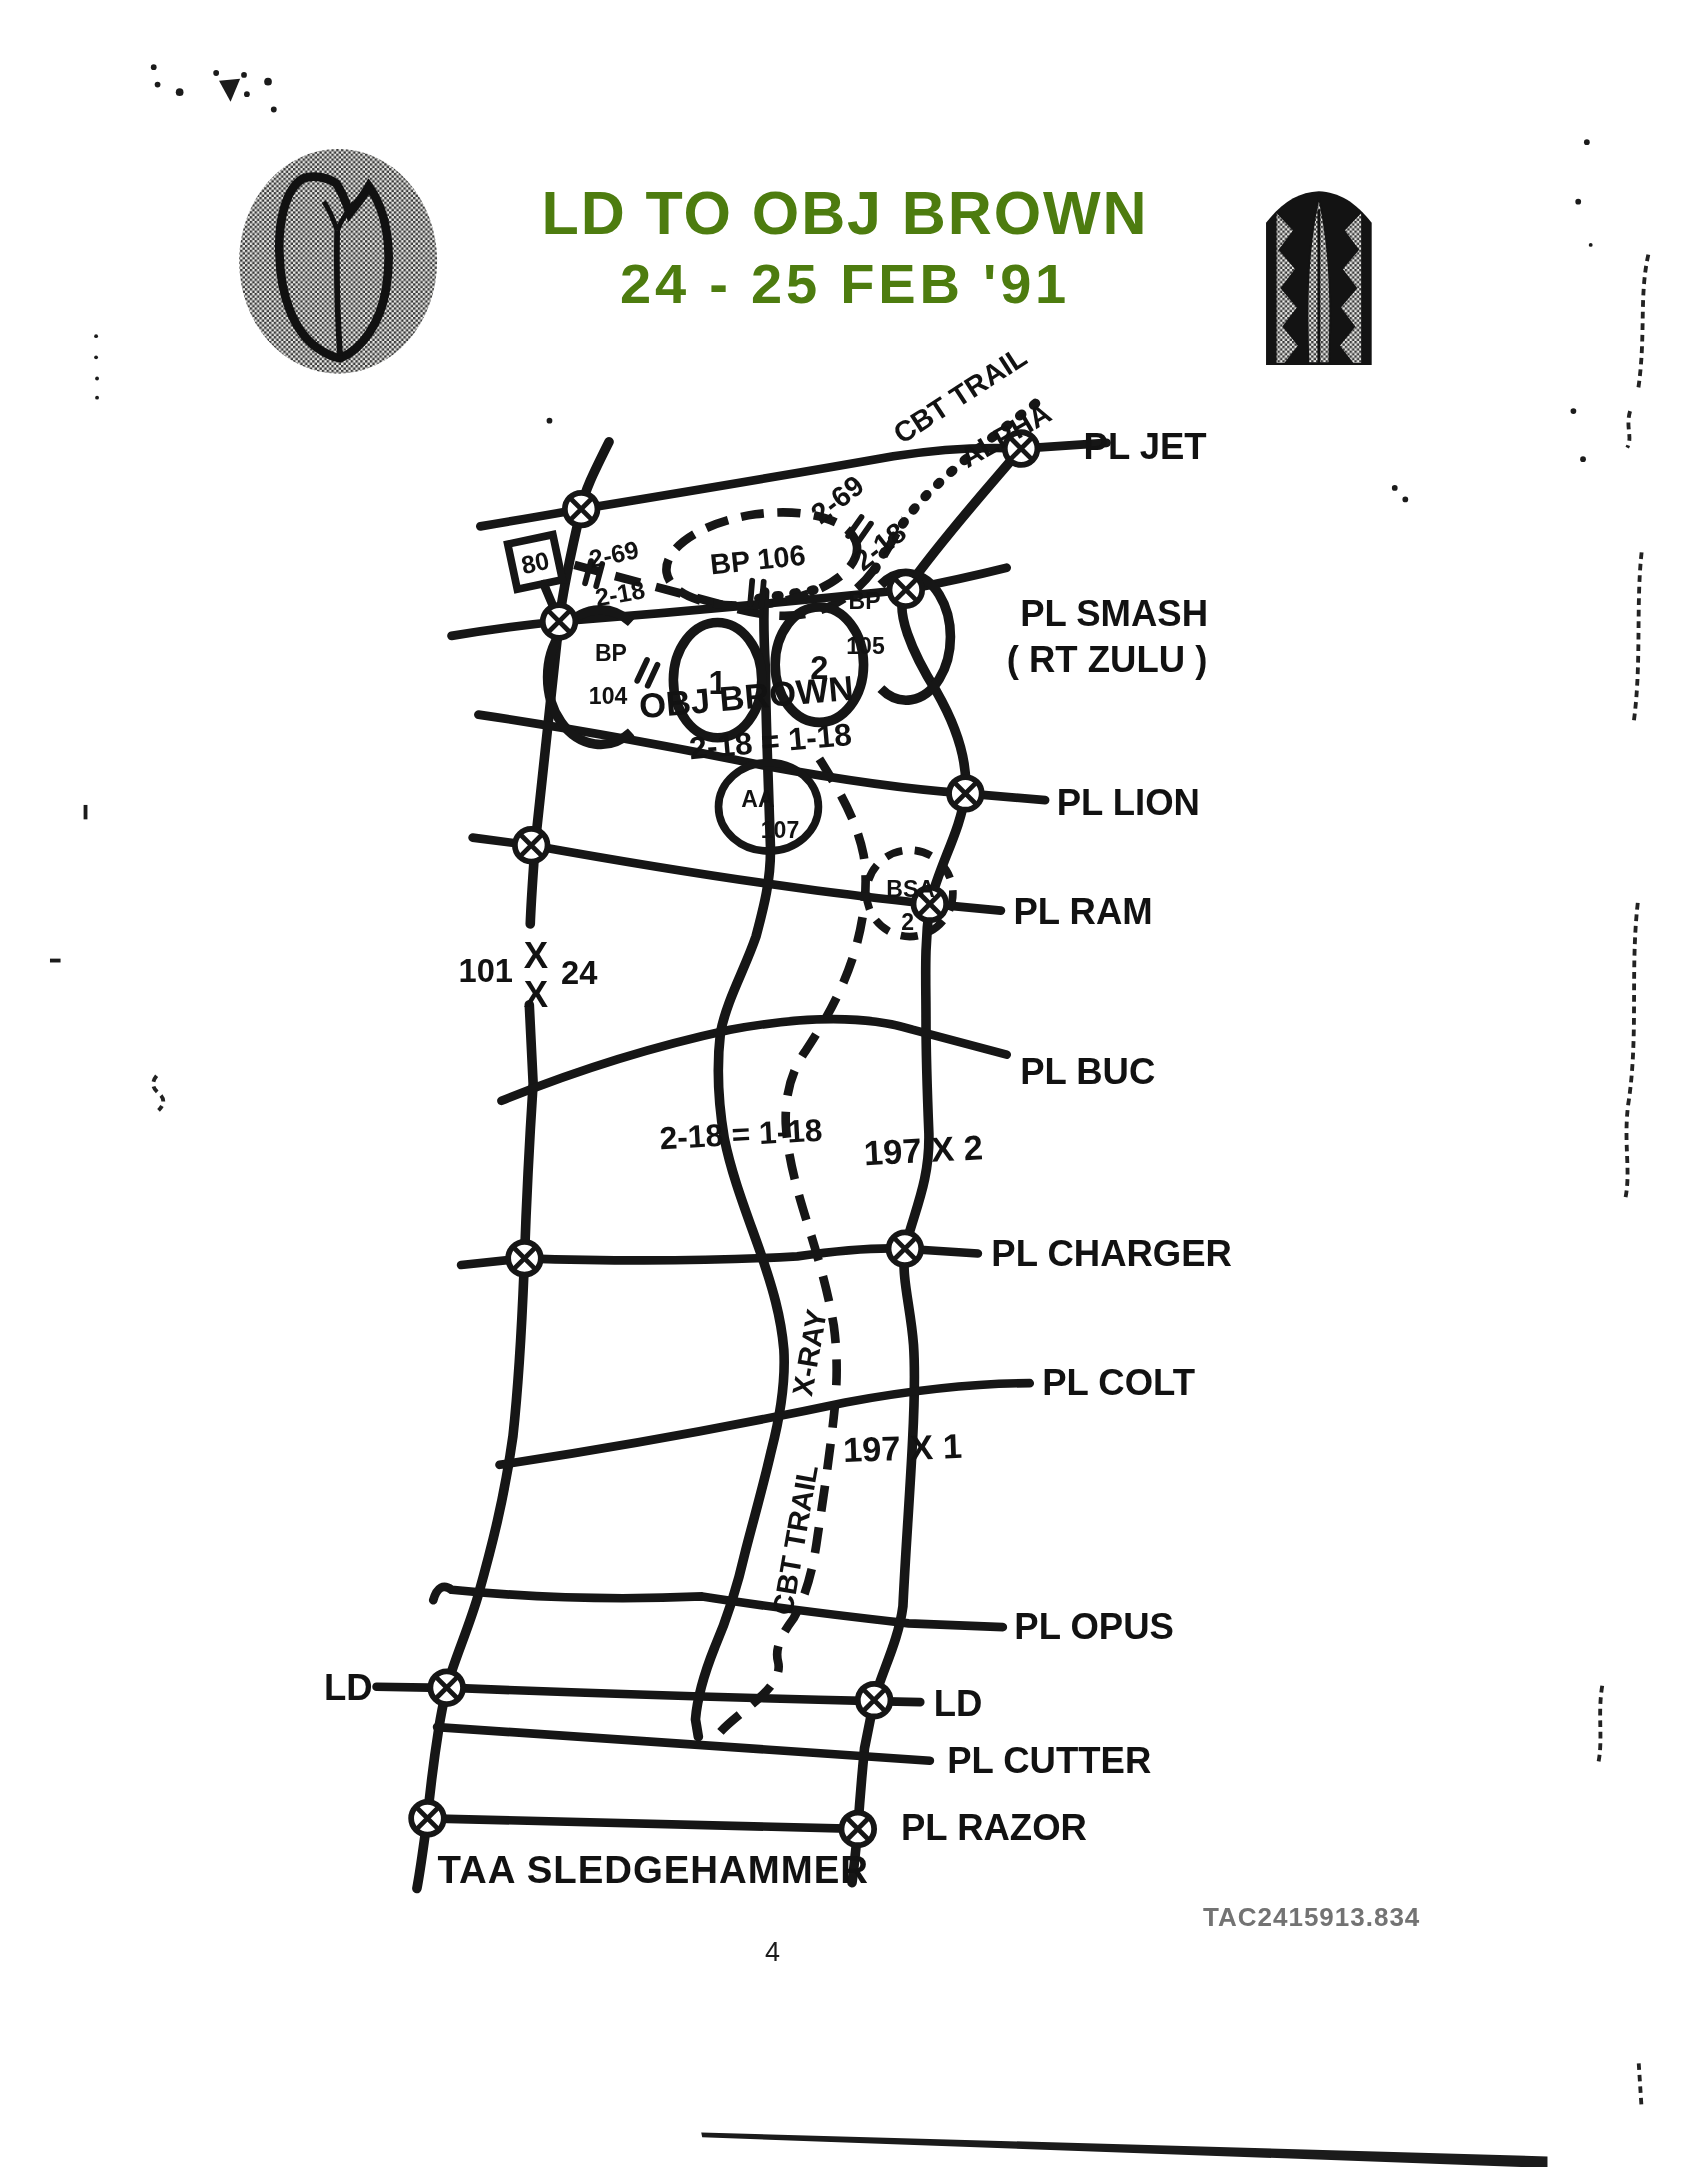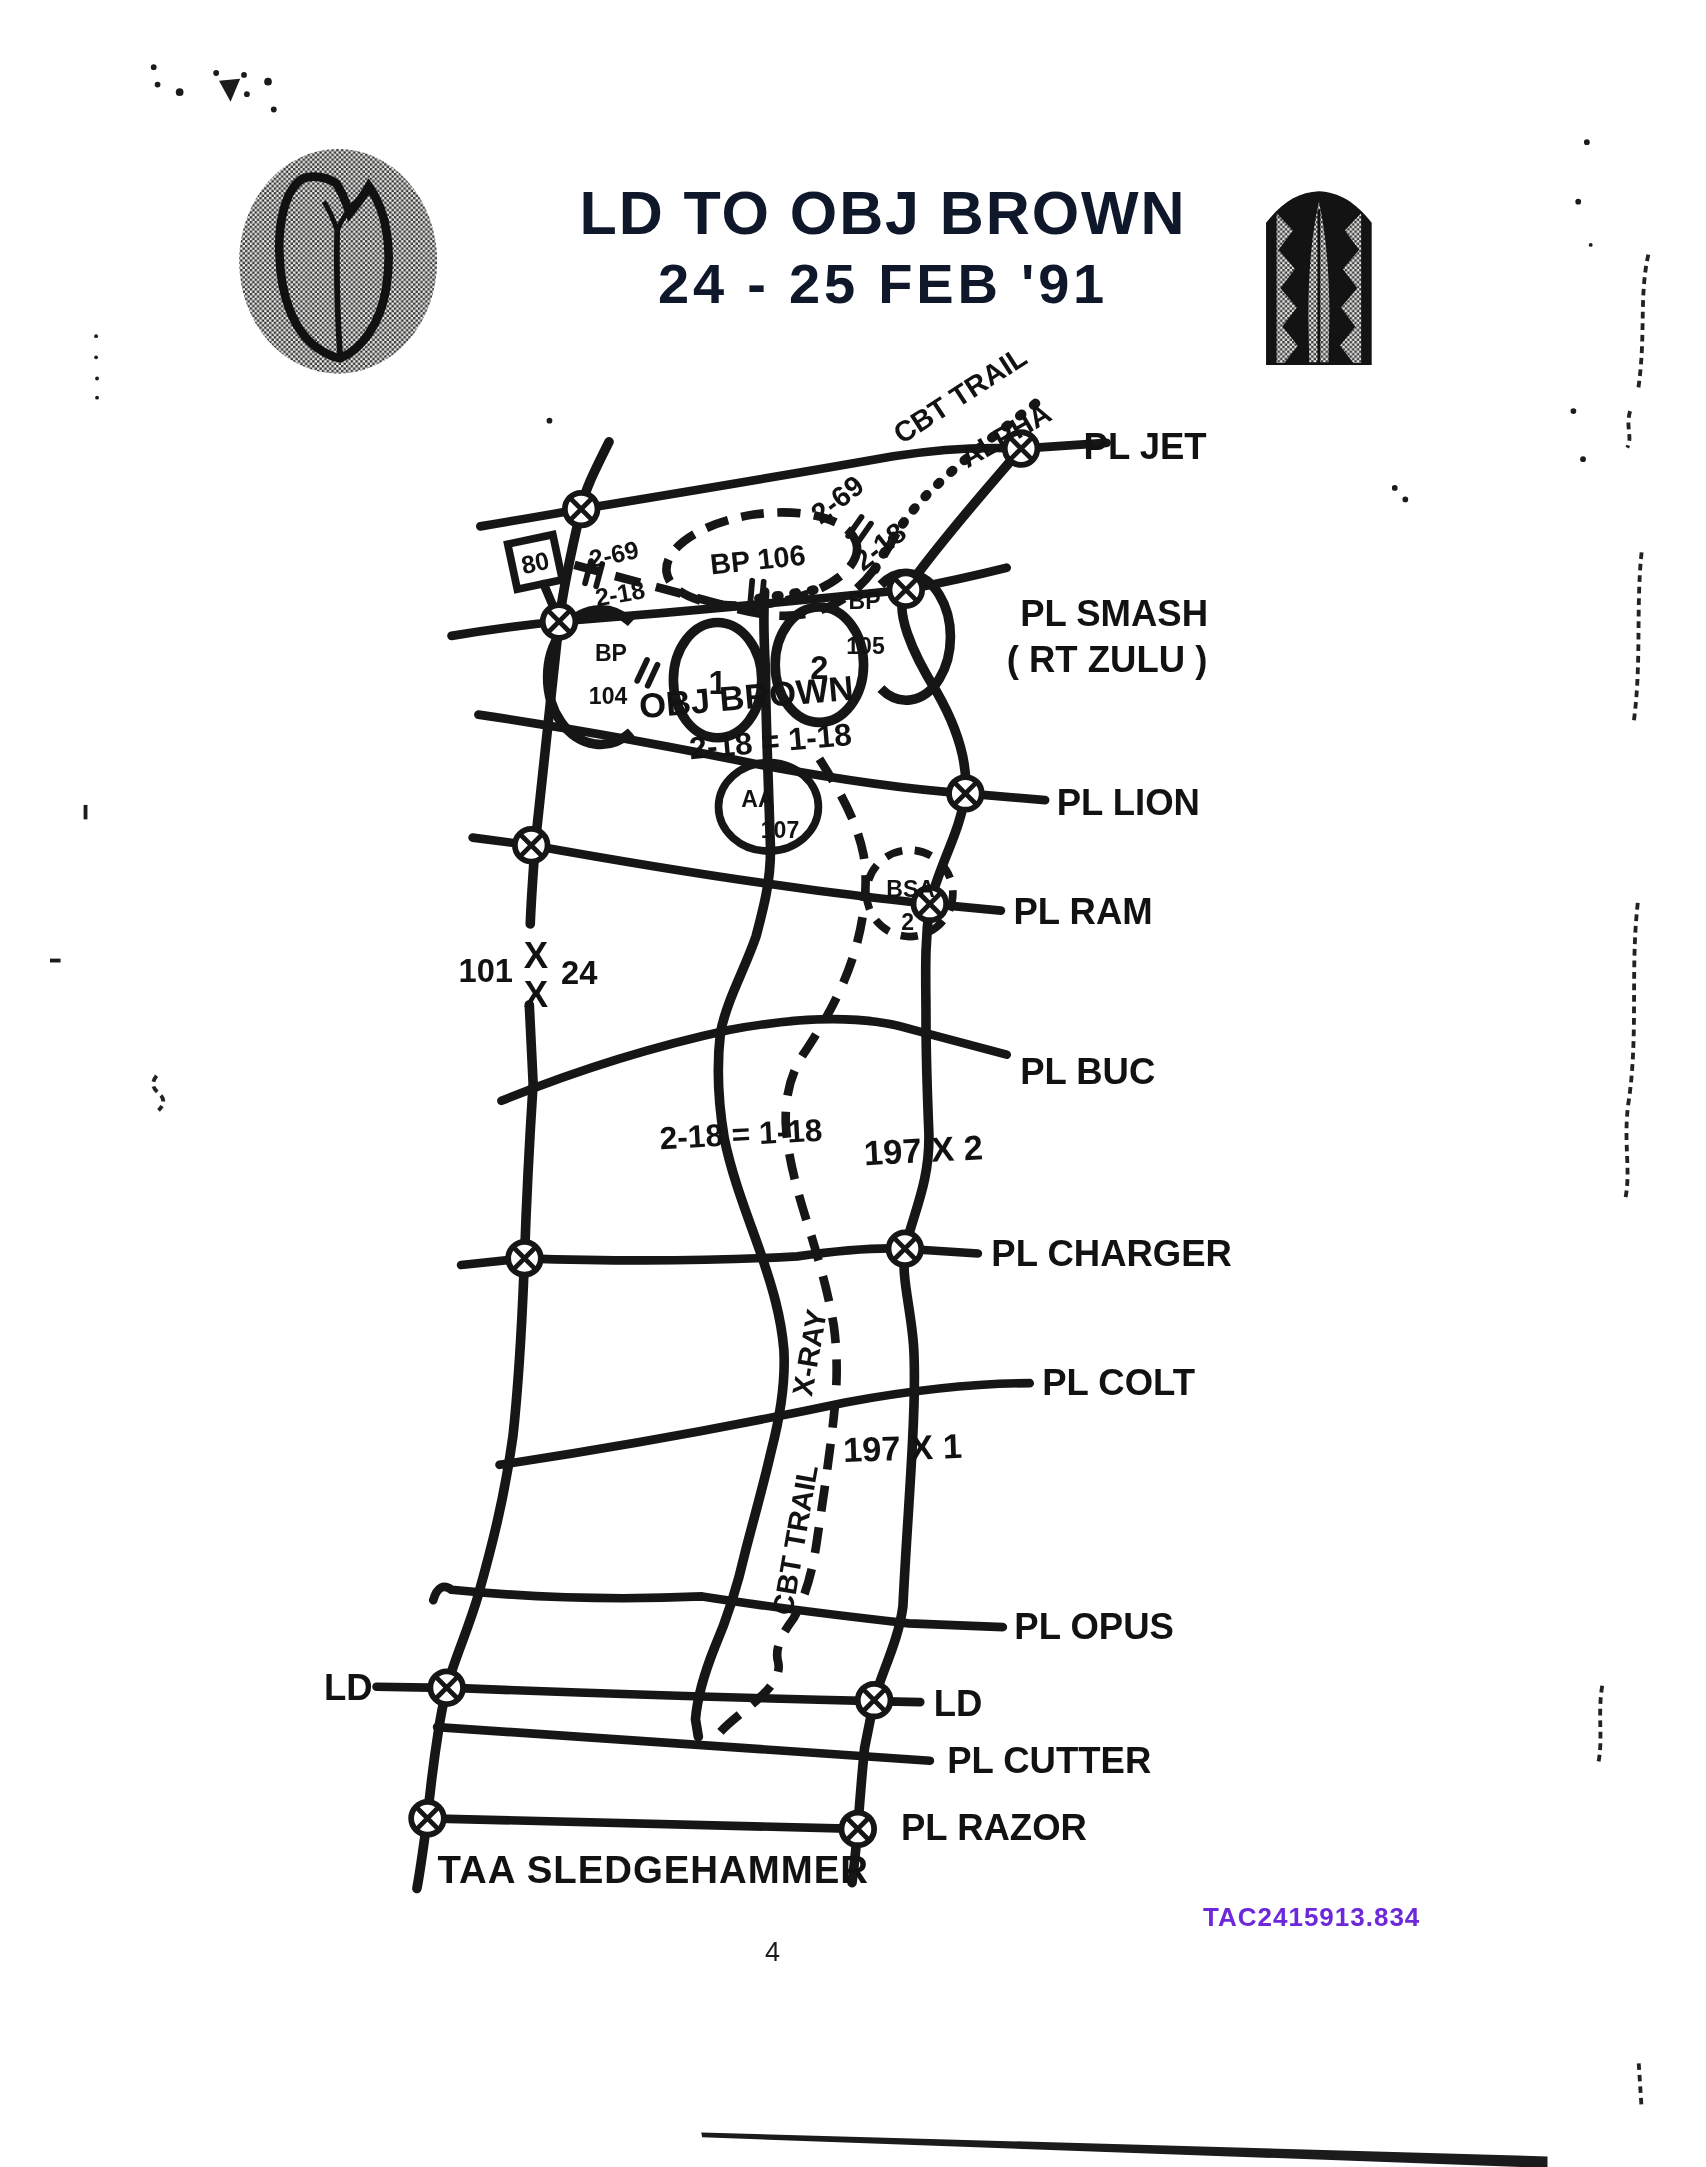--- a/index.html
+++ b/index.html
@@ -4,26 +4,26 @@
 <style>
   html,body{margin:0;padding:0;}
   body{
     width:1706px;height:2167px;position:relative;overflow:hidden;
     background:#ffffff;color:#141414;
     font-family:"Liberation Sans", sans-serif;
   }
   .page{position:absolute;inset:0;}
   .title-block{
     position:absolute;left:432px;top:179px;width:826px;text-align:center;
-    font-weight:700;color:#0f172a;line-height:1.12;margin-left:38px;
+    font-weight:700;color:#4d7c0f;line-height:1.12;
   }
   .title-line1{font-size:61px;letter-spacing:1.9px;}
   .title-line2{font-size:56px;letter-spacing:3.8px;margin-top:5.8px;}
   .figure-number{
-    position:absolute;left:1203px;top:1902px;font-size:26px;font-weight:700;color:#6d28d9;letter-spacing:1px;
+    position:absolute;left:1203px;top:1902px;font-size:26px;font-weight:700;color:#737373;letter-spacing:1px;
   }
   .page-number{
     position:absolute;left:765px;top:1937px;font-size:27px;color:#1c1c1c;
   }
   svg{position:absolute;left:0;top:0;}
   .road{fill:none;stroke:#161616;stroke-width:10;stroke-linecap:round;stroke-linejoin:round;}
   .pline{fill:none;stroke:#161616;stroke-width:9;stroke-linecap:round;}
   .dashline{fill:none;stroke:#161616;stroke-width:9;stroke-linecap:butt;stroke-dasharray:27 17;}
   .dotline{fill:none;stroke:#161616;stroke-width:10;stroke-linecap:round;stroke-dasharray:2.5 16;}
   .sym{fill:none;stroke:#161616;}

